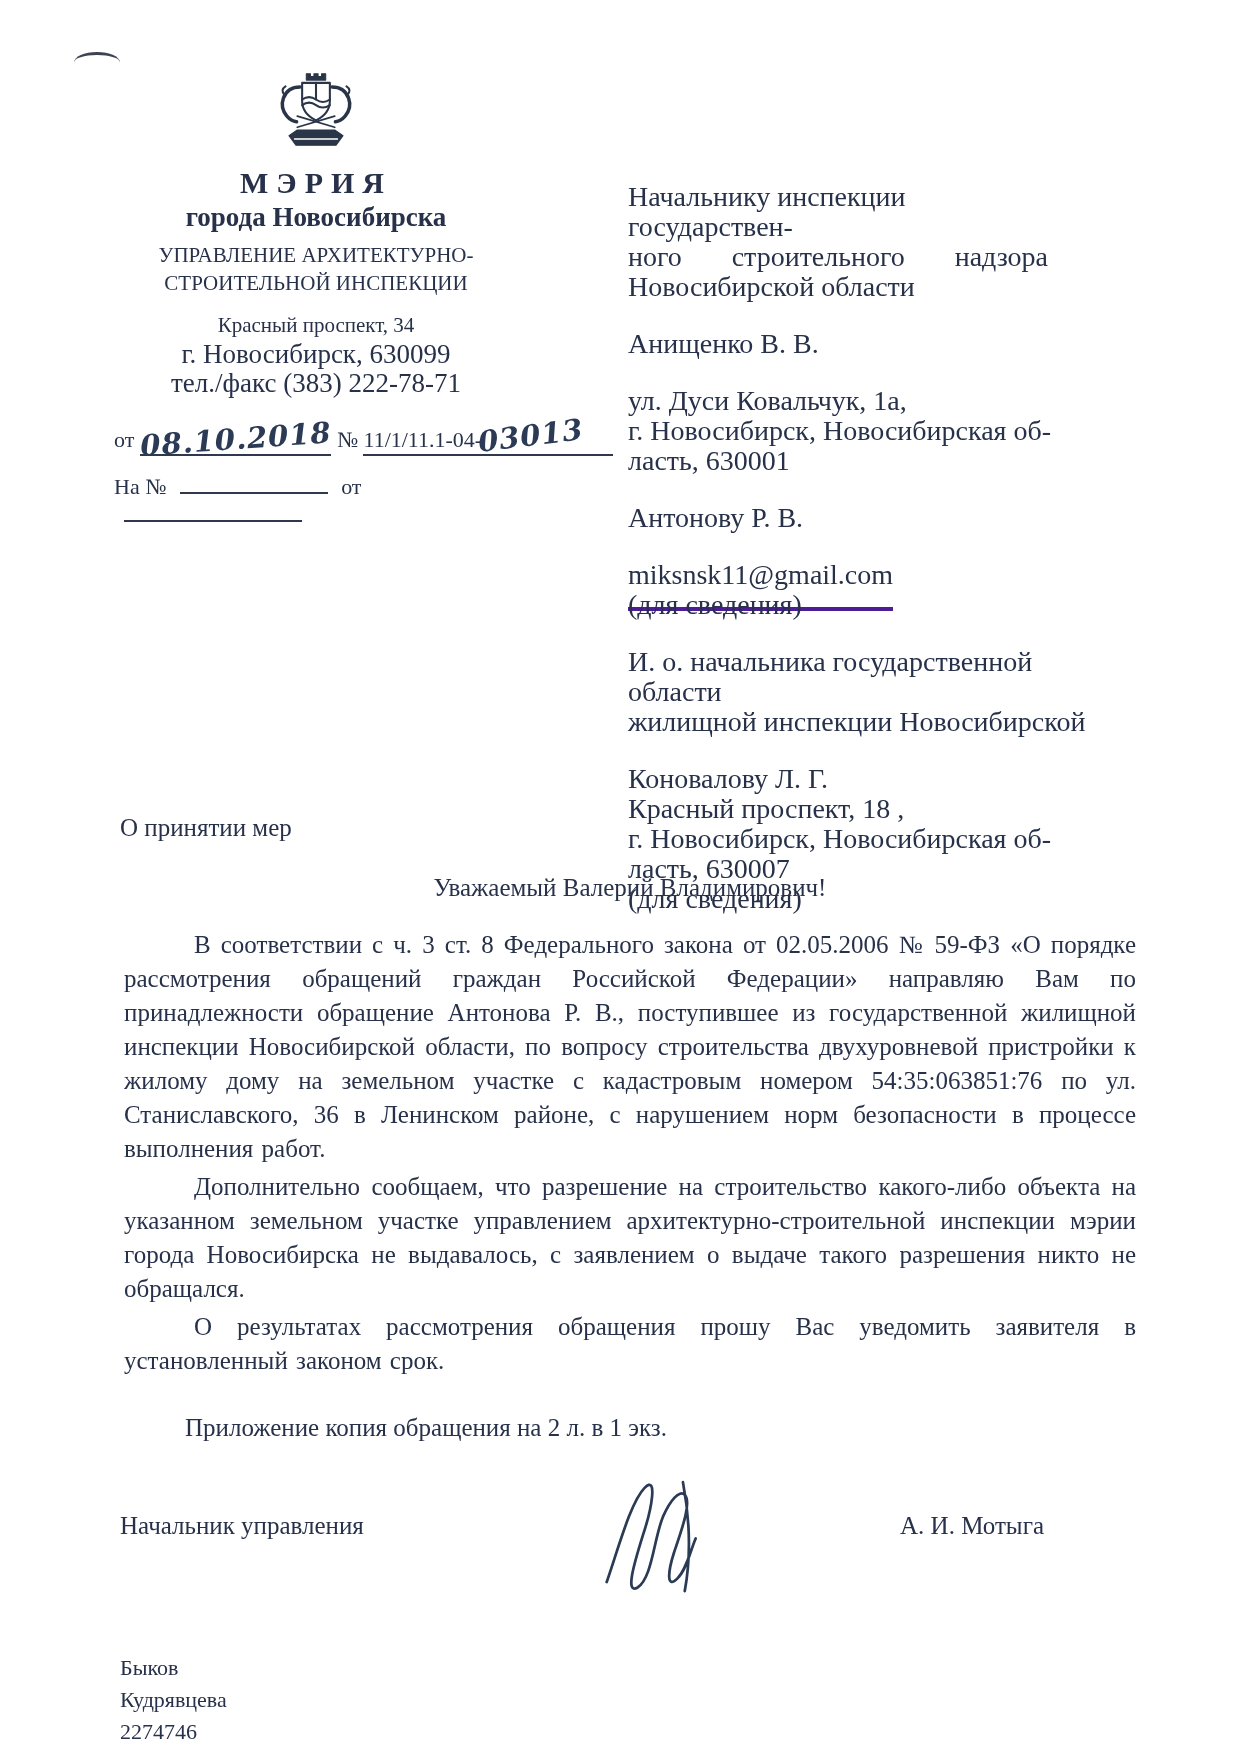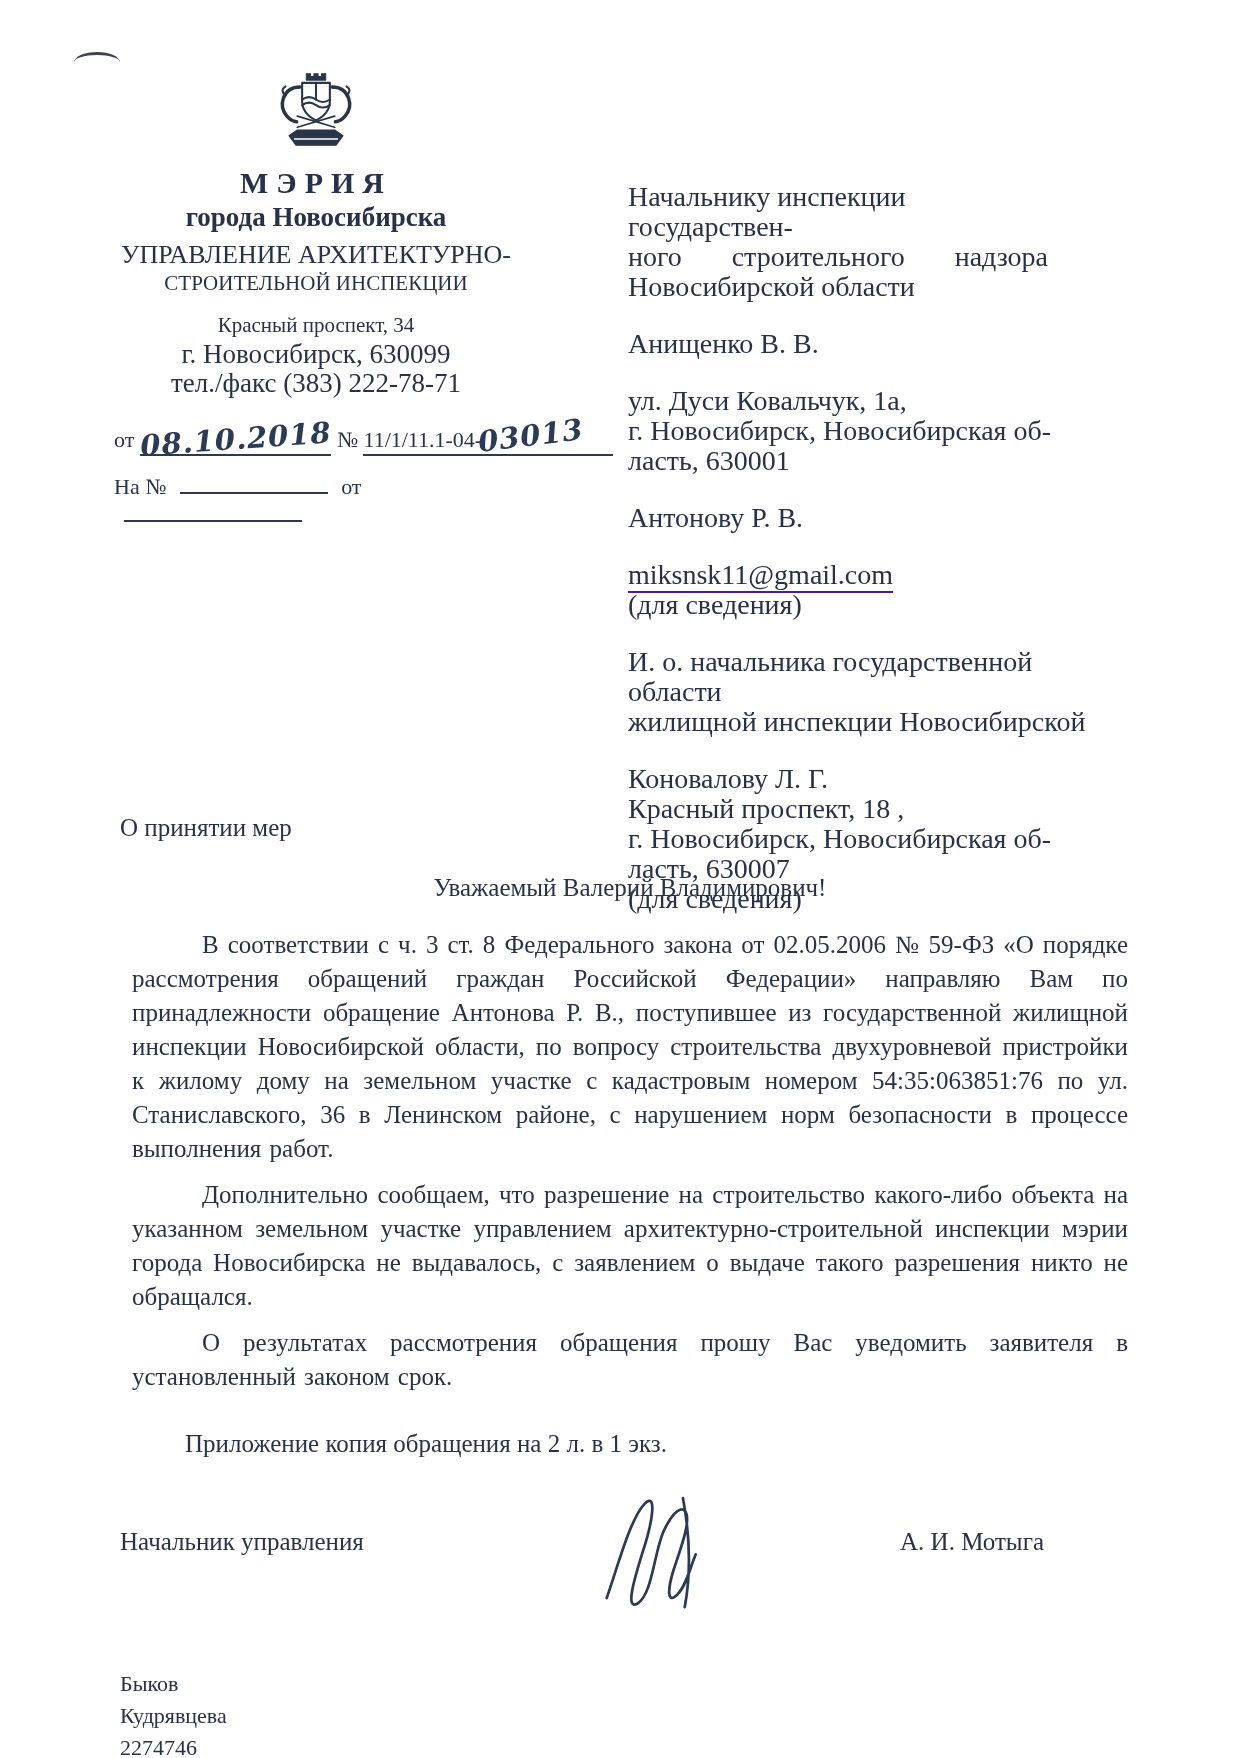--- a/index.html
+++ b/index.html
@@ -25,21 +25,21 @@
   .header { position: relative; height: 868px; text-decoration: underline; }
   .sender-col {
     position: absolute;
     left: 114px; top: 70px;
     width: 404px;
     text-align: center;
   }
   .emblem { display: inline-block; }
   .org1 { font-size: 30px; font-weight: bold; letter-spacing: 8px; margin-top: 8px; }
   .org2 { font-size: 27px; font-weight: bold; margin-top: 2px; }
-  .dept { font-size: 26px; line-height: 28px; margin-top: 8px; }
+  .dept { font-size: 21px; line-height: 28px; margin-top: 8px; }
   .dept2 { font-size: 21px; line-height: 28px; }
   .addr1 { font-size: 21px; line-height: 29px; margin-top: 14px; }
   .addr { font-size: 27px; line-height: 29px; }
   .ref-line1 { text-align: left; margin-top: 22px; font-size: 22px; white-space: nowrap; }
   .ref-line2 { text-align: left; margin-top: 16px; font-size: 22px; }
   .underfield {
     display: inline-block;
     border-bottom: 2px solid #2e3950;
     min-width: 150px;
     text-align: left;
@@ -65,35 +65,35 @@
     position: absolute;
     left: 628px; top: 182px;
     width: 420px;
     font-size: 28px;
     line-height: 30px;
   }
   .rline { white-space: nowrap; }
   .rline.wrapok { white-space: normal; }
   .rline.stretch { white-space: normal; text-align: justify; text-align-last: justify; }
   .rline.gap { margin-top: 27px; }
-  .email-text { border-bottom: 2px solid #4c1d95; padding-bottom: 1px; }
+  .email-text { border-bottom: 4px solid #4c1d95; padding-bottom: 17px; }
   .subject {
     position: absolute;
     left: 120px; top: 814px;
     font-size: 25px;
   }
   
   .main { padding: 0 106px 0 120px; }
   .salutation {
     text-align: center;
     font-size: 25px;
     margin: 6px 0 26px 0;
   }
   .para {
-    margin: 12px;
+    margin: 4px;
     font-size: 25px;
     line-height: 34px;
     text-align: justify;
     text-indent: 70px;
     word-spacing: 2px;
   }
   .attachment {
     margin: 36px 0 0 0;
     font-size: 25px;
     text-indent: 65px;

